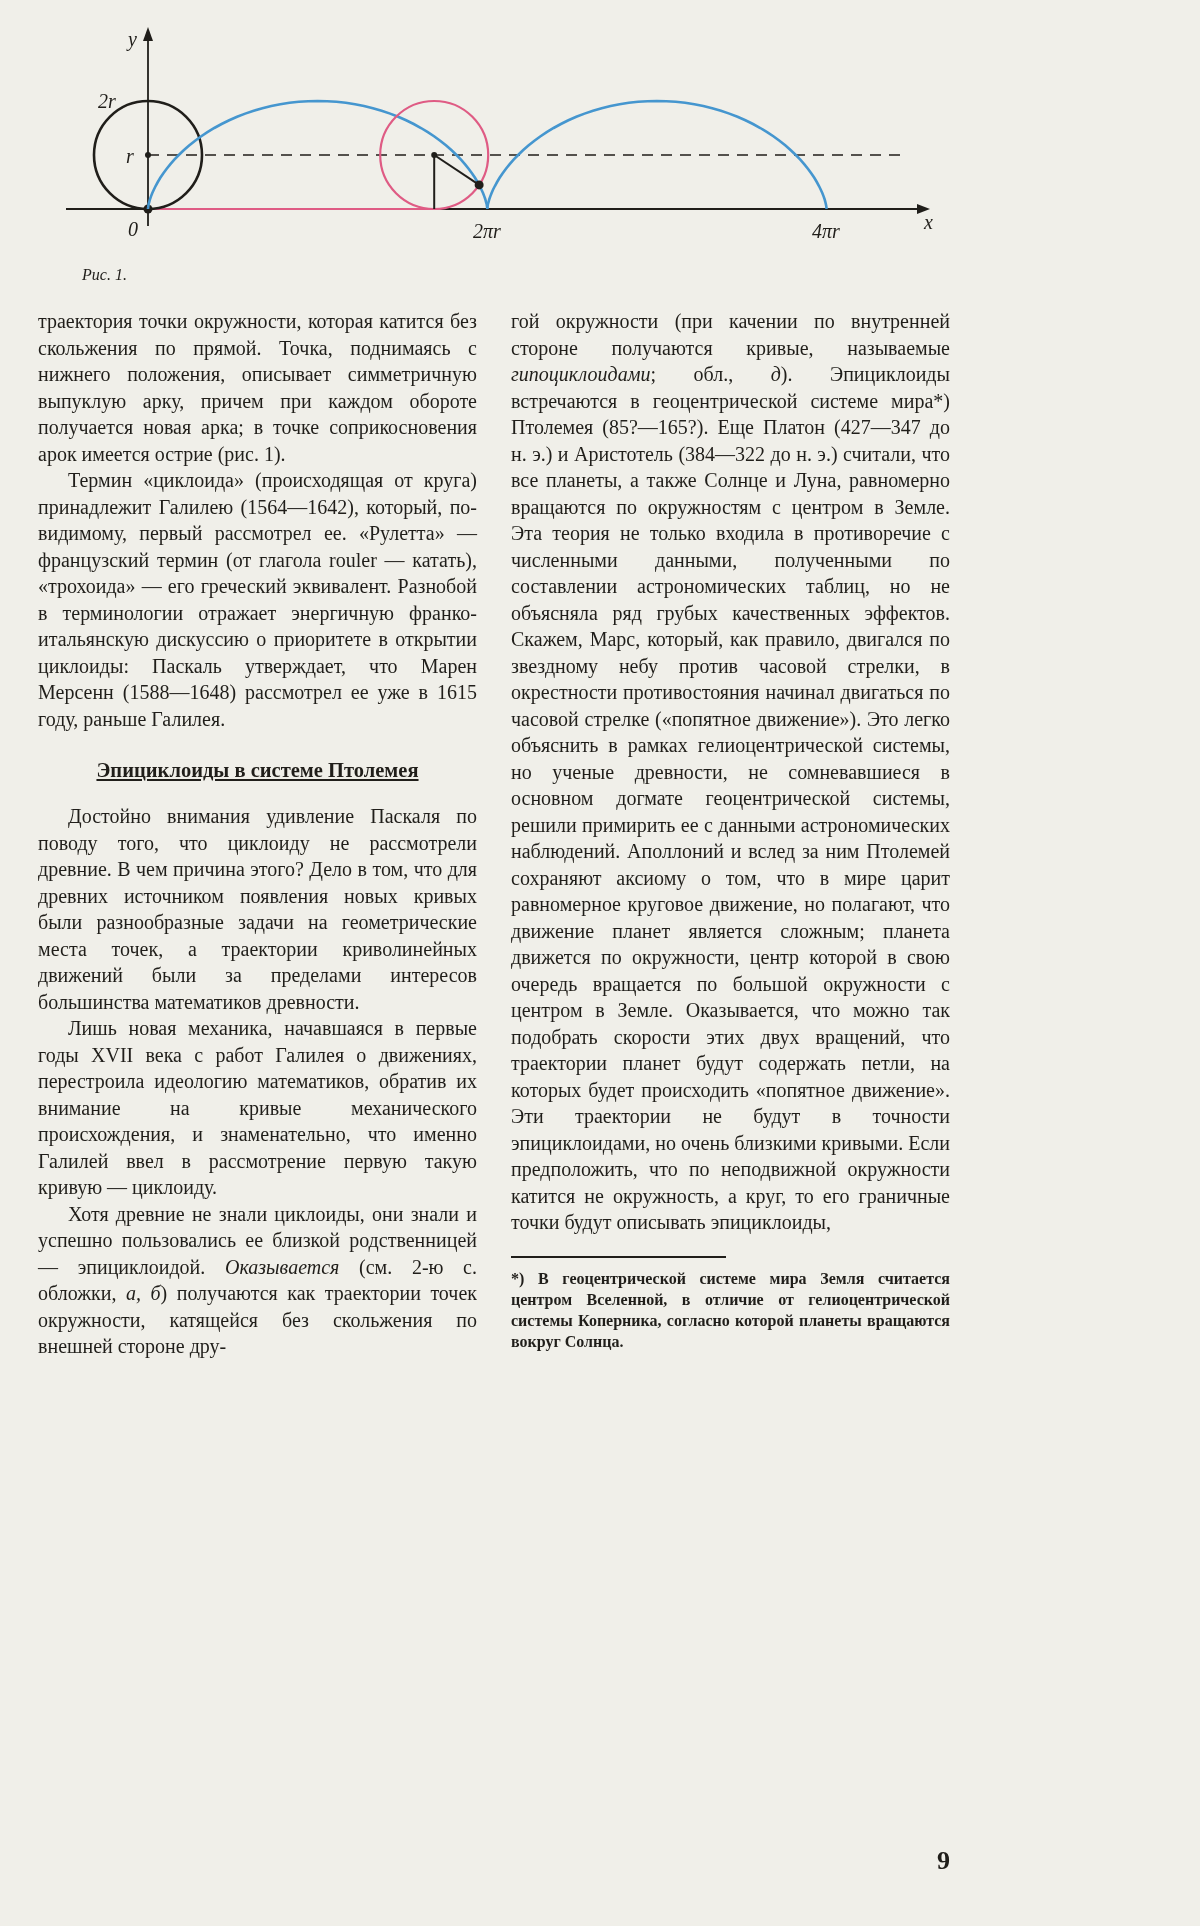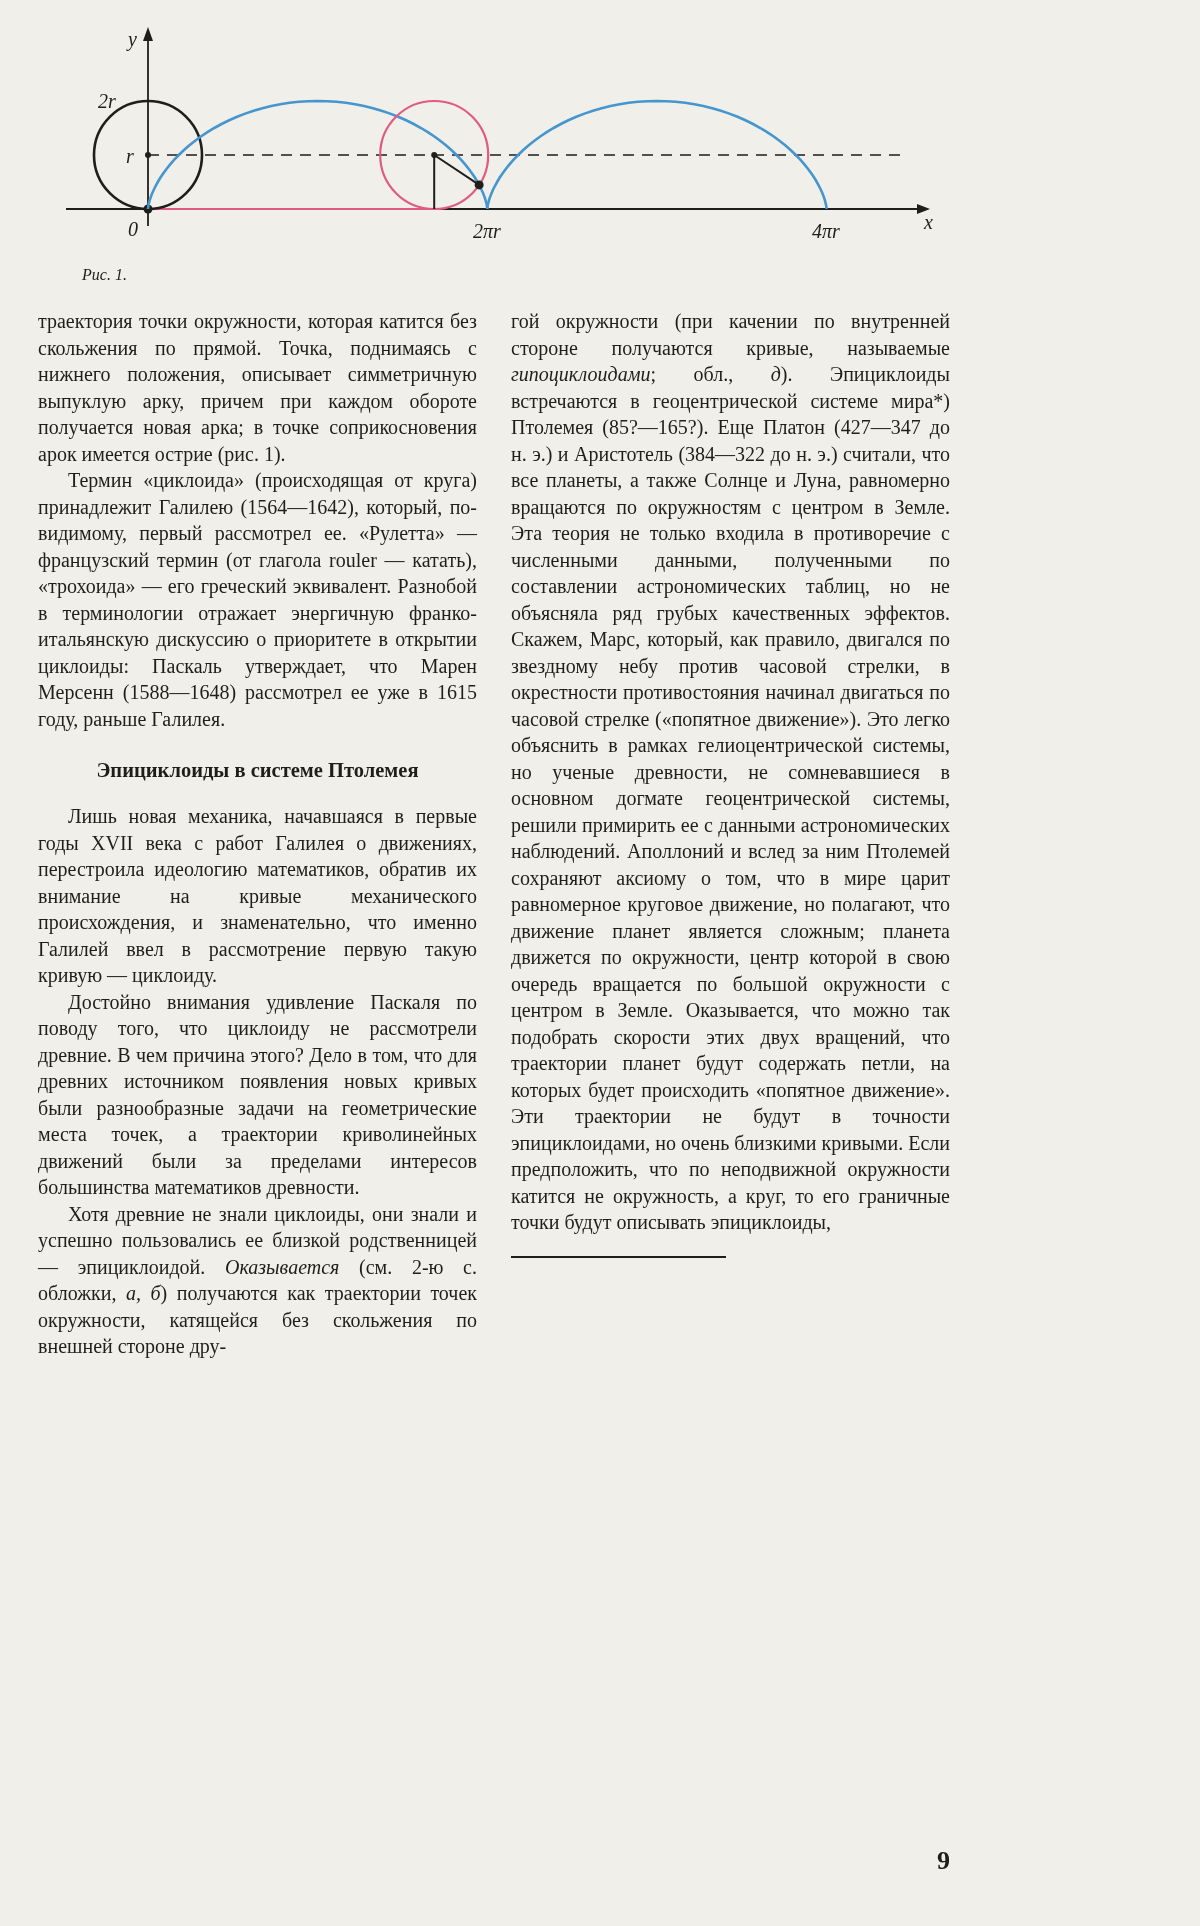--- a/index.html
+++ b/index.html
@@ -15,21 +15,21 @@
   figure{margin:0;padding:0;}
   .fig-caption{
     font-style:italic;font-size:16px;margin:10px 0 0 44px;
   }
   .columns{display:flex;gap:34px;margin-top:24px;justify-content:flex-end;}
   .col{flex:1 1 0;font-size:20px;line-height:26.5px;text-align:justify;}
   .para{margin:0;text-indent:30px;}
   .para.noindent{text-indent:0;}
   .subhead{
     text-align:center;font-size:20.5px;font-weight:bold;
-    margin:26px 6px 20px 6px;line-height:25px;text-indent:0;
+    margin:26px 6px 20px 6px;line-height:25px;text-indent:0;text-decoration:underline;
   }
   .footnote-rule{width:215px;border-top:2px solid #201e1a;margin:20px 0 10px 0;}
   .footnote{
     font-size:16px;line-height:21px;font-weight:bold;
     margin:0;text-align:justify;
   }
   .page-number{
     position:absolute;left:38px;top:1846px;width:912px;
     text-align:right;font-size:26px;font-weight:bold;
   }
@@ -84,28 +84,29 @@
     </svg>
     <figcaption class="fig-caption">Рис. 1.</figcaption>
   </figure>
 
   <div class="columns">
     <div class="col">
       <div>
           <p class="para noindent"><span>траектория точки окружности, которая катится без скольжения по прямой. Точка, поднимаясь с нижнего положения, описывает симметричную выпуклую арку, причем при каждом обороте получается новая арка; в точке соприкосновения арок имеется острие (рис. 1).</span></p>
           <p class="para"><span>Термин «циклоида» (происходящая от круга) принадлежит Галилею (1564—1642), который, по-видимому, первый рассмотрел ее. «Рулетта» — французский термин (от глагола rouler — катать), «трохоида» — его греческий эквивалент. Разнобой в терминологии отражает энергичную франко-итальянскую дискуссию о приоритете в открытии циклоиды: Паскаль утверждает, что Марен Мерсенн (1588—1648) рассмотрел ее уже в 1615 году, раньше Галилея.</span></p>
           <h3 class="subhead">Эпициклоиды в системе Птолемея</h3>
+          <p class="para"><span>Достойно внимания удивление Паскаля по поводу того, что циклоиду не рассмотрели древние. В чем причина этого? Дело в том, что для древних источником появления новых кривых были разнообразные задачи на геометрические места точек, а траектории криволинейных движений были за пределами интересов большинства математиков древности.</span></p>
           <p class="para"><span>Лишь новая механика, начавшаяся в первые годы XVII века с работ Галилея о движениях, перестроила идеологию математиков, обратив их внимание на кривые механического происхождения, и знаменательно, что именно Галилей ввел в рассмотрение первую такую кривую — циклоиду.</span></p>
-          <p class="para"><span>Достойно внимания удивление Паскаля по поводу того, что циклоиду не рассмотрели древние. В чем причина этого? Дело в том, что для древних источником появления новых кривых были разнообразные задачи на геометрические места точек, а траектории криволинейных движений были за пределами интересов большинства математиков древности.</span></p>
           <p class="para"><span>Хотя древние не знали циклоиды, они знали и успешно пользовались ее близкой родственницей — эпициклоидой. </span><i>Оказывается</i><span> (см. 2-ю с. обложки, </span><i>а, б</i><span>) получаются как траектории точек окружности, катящейся без скольжения по внешней стороне дру-</span></p>
         </div>
     </div>
     <div class="col">
       <div>
           <p class="para noindent"><span>гой окружности (при качении по внутренней стороне получаются кривые, называемые </span><i>гипоциклоидами</i><span>; обл., </span><i>д</i><span>). Эпициклоиды встречаются в геоцентрической системе мира*) Птолемея (85?—165?). Еще Платон (427—347 до н. э.) и Аристотель (384—322 до н. э.) считали, что все планеты, а также Солнце и Луна, равномерно вращаются по окружностям с центром в Земле. Эта теория не только входила в противоречие с численными данными, полученными по составлении астрономических таблиц, но не объясняла ряд грубых качественных эффектов. Скажем, Марс, который, как правило, двигался по звездному небу против часовой стрелки, в окрестности противостояния начинал двигаться по часовой стрелке («попятное движение»). Это легко объяснить в рамках гелиоцентрической системы, но ученые древности, не сомневавшиеся в основном догмате геоцентрической системы, решили примирить ее с данными астрономических наблюдений. Аполлоний и вслед за ним Птолемей сохраняют аксиому о том, что в мире царит равномерное круговое движение, но полагают, что движение планет является сложным; планета движется по окружности, центр которой в свою очередь вращается по большой окружности с центром в Земле. Оказывается, что можно так подобрать скорости этих двух вращений, что траектории планет будут содержать петли, на которых будет происходить «попятное движение». Эти траектории не будут в точности эпициклоидами, но очень близкими кривыми. Если предположить, что по неподвижной окружности катится не окружность, а круг, то его граничные точки будут описывать эпициклоиды,</span></p>
         </div>
       <div class="footnote-rule"></div>
+      <p class="footnote">*) В геоцентрической системе мира Земля считается центром Вселенной, в отличие от гелиоцентрической системы Коперника, согласно которой планеты вращаются вокруг Солнца.</p>
     </div>
   </div>
 
 </div>
 
 <div class="page-number">9</div>
 
 </body></html>

